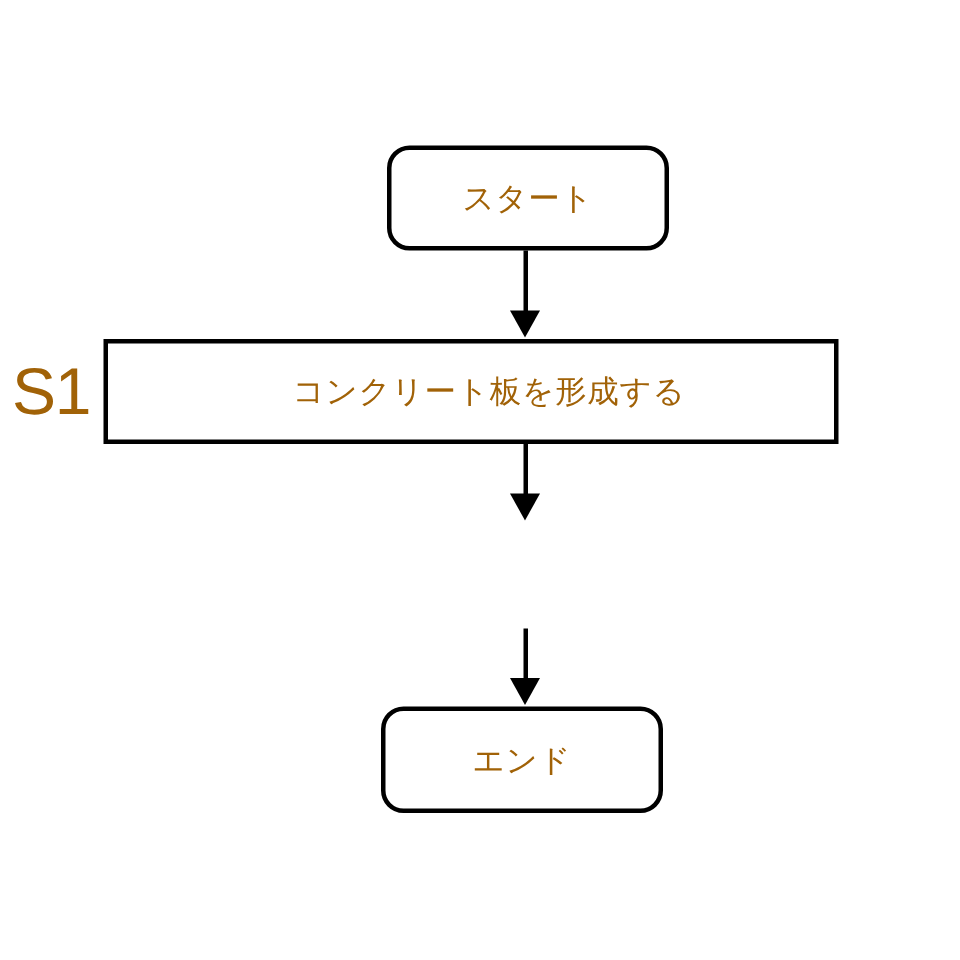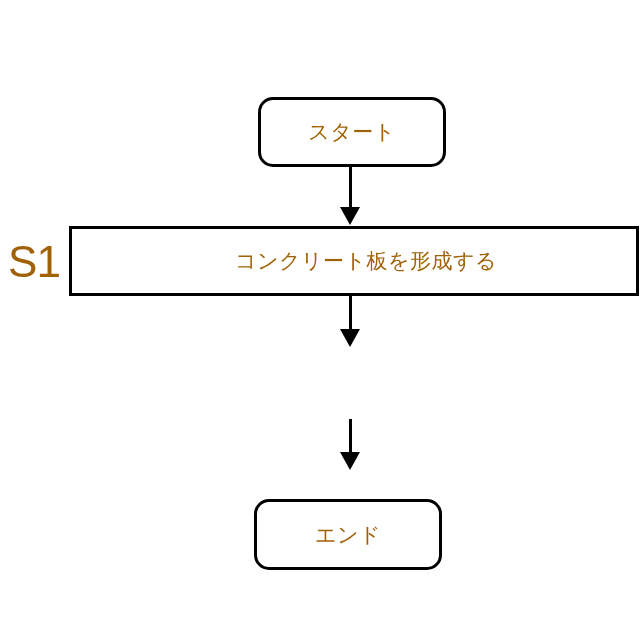--- a/index.html
+++ b/index.html
@@ -25,25 +25,25 @@
     align-items: center;
     justify-content: center;
     font-size: 21px;
     letter-spacing: 0.5px;
     white-space: nowrap;
   }
   .terminal {
     border-radius: 15px;
   }
   .terminal.start { left: 258px; top: 97px;  width: 188px; height: 70px; }
-  .terminal.end   { left: 254px; top: 471px; width: 188px; height: 71px; margin-top: 28px; }
+  .terminal.end   { left: 254px; top: 471px; width: 188px; height: 71px; }
   .process {
     border-radius: 0;
   }
-  .process.s1 { left: 69px; top: 226px; width: 570px; height: 70px; padding-left: 24px; }
+  .process.s1 { left: 69px; top: 226px; width: 490px; height: 70px; padding-left: 24px; }
   .process.s2 { left: 69px; top: 348px; width: 559px; height: 71px; }
   .step-label {
     position: absolute;
     left: 8px;
     width: 52px;
     display: flex;
     align-items: center;
     justify-content: center;
     font-size: 44px;
     line-height: 1;

